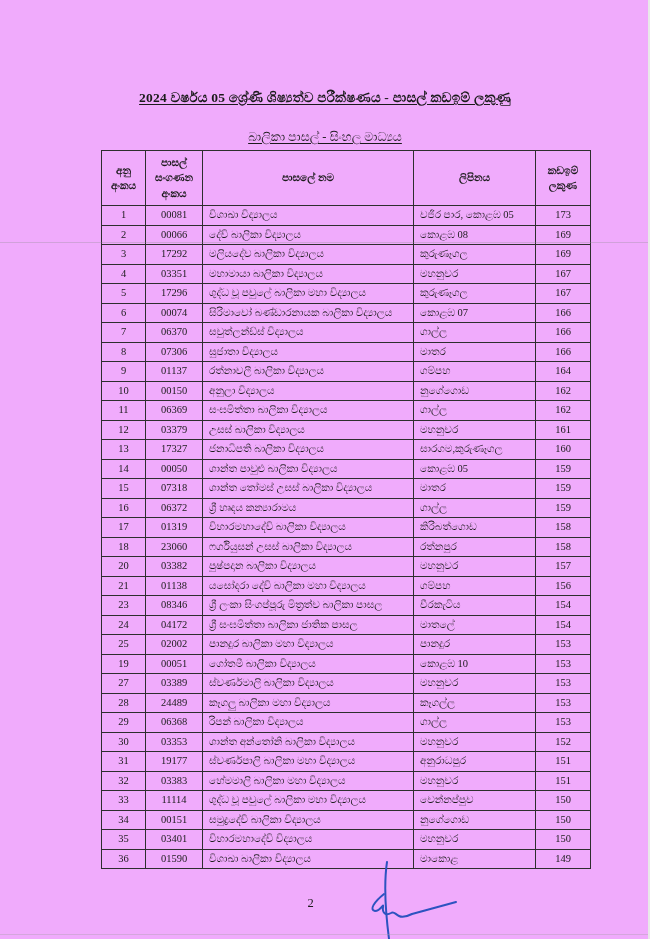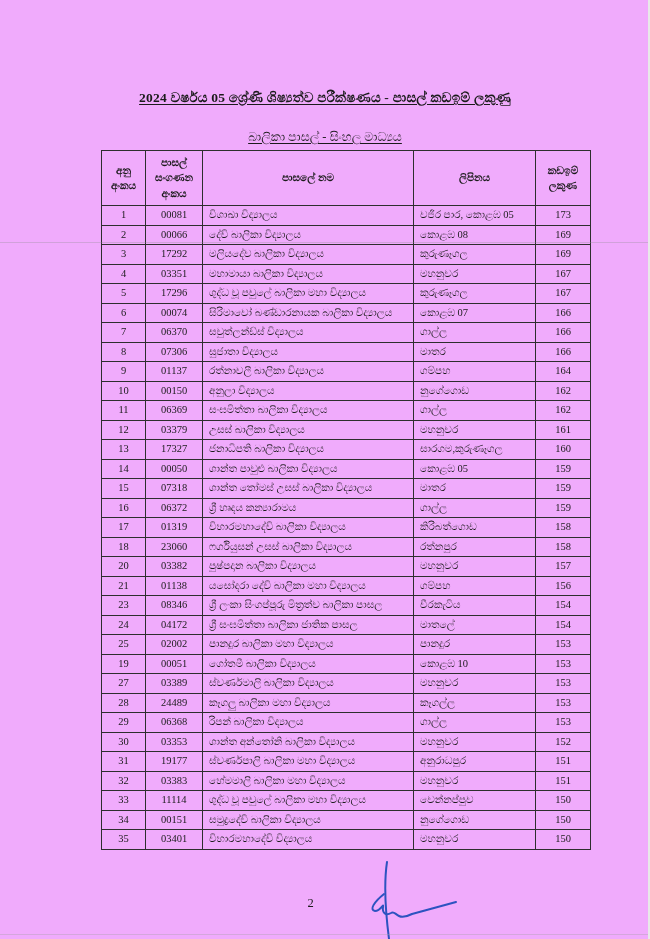--- a/index.html
+++ b/index.html
@@ -369,20 +369,27 @@
         </tr>
 
         <tr>
           <td class="c-no">35</td>
           <td class="c-census">03401</td>
           <td class="c-name">විහාරමහාදේවි විද්‍යාලය</td>
           <td class="c-address">මහනුවර</td>
           <td class="c-marks">150</td>
         </tr>
 
+        <tr>
+          <td class="c-no">36</td>
+          <td class="c-census">01590</td>
+          <td class="c-name">විශාඛා බාලිකා විද්‍යාලය</td>
+          <td class="c-address">මාකොළ</td>
+          <td class="c-marks">149</td>
+        </tr>
       </tbody>
   </table>
 
   <div class="page-number">2</div>
 
   <svg class="signature" viewBox="0 0 130 81" fill="none" xmlns="http://www.w3.org/2000/svg">
     <path d="M 47 4 C 44 24, 45 50, 49 81" stroke="#2d53c0" stroke-width="2" stroke-linecap="round"></path>
     <path d="M 44 36 C 34 44, 29 52, 35 53 C 41 53, 44 44, 43 49 C 42 55, 46 58, 51 55 C 54 53, 55 56, 59 58 C 63 60, 68 58, 72 56 L 116 44" stroke="#2d53c0" stroke-width="2" stroke-linecap="round" stroke-linejoin="round"></path>
   </svg>
 

